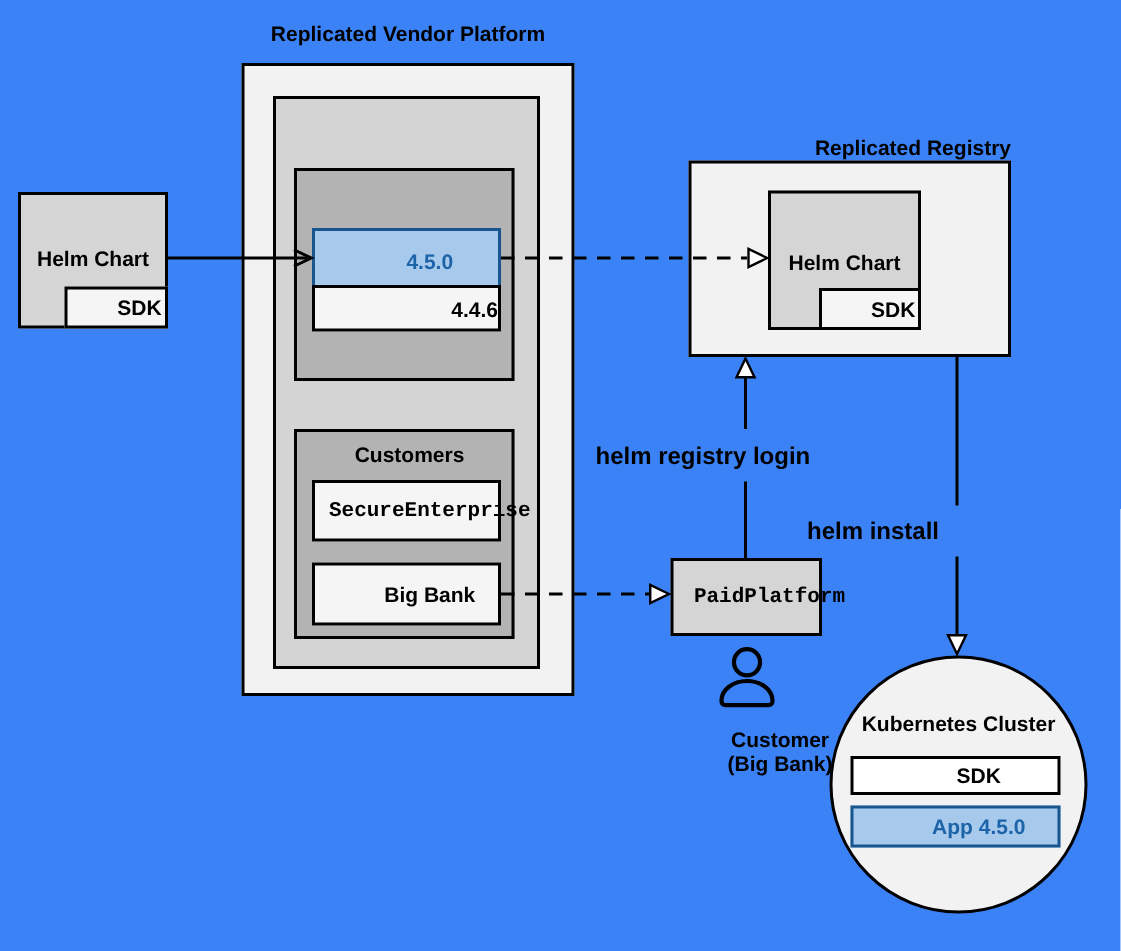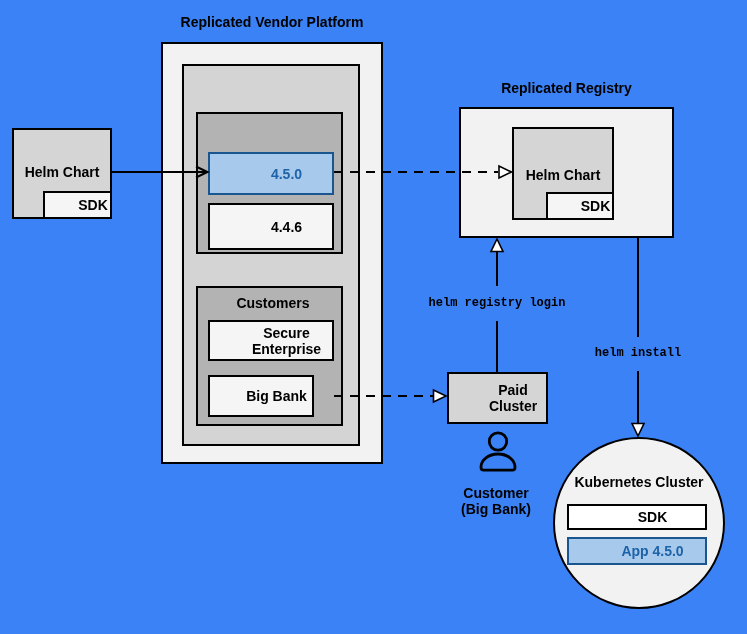--- a/index.html
+++ b/index.html
@@ -11,74 +11,74 @@
   .fill-outer{background:#f2f2f2;}
   .fill-mid{background:#d4d4d4;}
   .fill-dark{background:#b3b3b3;}
   .fill-chart{background:#d5d5d5;}
   .fill-item{background:#f5f5f5;}
   .fill-white{background:#ffffff;}
   .fill-blue{background:#a7c9ec;border-color:#19568f;}
   .blue-text{color:#1d63a8;}
   .lbl{position:absolute;text-align:center;font-size:14px;line-height:16px;white-space:nowrap;}
   .center{display:flex;align-items:center;justify-content:center;font-size:14px;line-height:16px;}
-  .col{flex-direction:column;}
+  .col{flex-direction:row;font-family:Liberation Mono, monospace;}
   .circle{border-radius:50%;}
-  .mono{position:absolute;text-align:center;font-family:Liberation Mono, monospace;
-        font-weight:bold;font-size:12px;white-space:nowrap;}
+  .mono{position:absolute;text-align:left;font-family:Liberation Sans, sans-serif;
+        font-weight:bold;font-size:16px;white-space:nowrap;}
   svg.overlay{position:absolute;left:0;top:0;pointer-events:none;}
 </style>
 </head>
 <body>
 
 <div id="stage">
 
   <div class="lbl" style="left:161px;top:14px;width:222px;">Replicated Vendor Platform</div>
   <div class="box fill-outer" style="left:161px;top:42px;width:222px;height:422px;"></div>
 
   <div class="box fill-mid" style="left:182px;top:64px;width:178px;height:382px;"></div>
 
   <div class="box fill-dark" style="left:196px;top:112px;width:147px;height:142px;"></div>
   <div class="box fill-blue center blue-text" style="left:208px;top:152px;width:126px;height:43px;">
     <span>4.5.0</span>
   </div>
-  <div class="box fill-item center" style="left:208px;top:203px;width:126px;height:47px;">
+  <div class="box fill-item center" style="left:208px;top:190px;width:126px;height:31px;justify-content:flex-end;">
     <span>4.4.6</span>
   </div>
 
   <div class="box fill-dark" style="left:196px;top:286px;width:147px;height:140px;"></div>
   <div class="lbl" style="left:196px;top:295px;width:154px;">Customers</div>
   <div class="box fill-item center col" style="left:208px;top:320px;width:126px;height:41px;">
     <span>Secure</span>
     <span>Enterprise</span>
   </div>
-  <div class="box fill-item center" style="left:208px;top:375px;width:106px;height:42px;">
+  <div class="box fill-item center" style="left:208px;top:375px;width:126px;height:42px;">
     <span>Big Bank</span>
   </div>
 
   <div class="box fill-chart" style="left:12px;top:128px;width:100px;height:91px;"></div>
   <div class="lbl" style="left:12px;top:164px;width:100px;">Helm Chart</div>
   <div class="box fill-item center" style="left:43px;top:191px;width:69px;height:28px;">
     <span>SDK</span>
   </div>
 
-  <div class="lbl" style="left:459px;top:80px;width:215px;">Replicated Registry</div>
+  <div class="lbl" style="left:459px;top:90px;width:215px;text-align:right;">Replicated Registry</div>
   <div class="box fill-outer" style="left:459px;top:107px;width:215px;height:131px;"></div>
   <div class="box fill-chart" style="left:512px;top:127px;width:102px;height:93px;"></div>
   <div class="lbl" style="left:512px;top:167px;width:102px;">Helm Chart</div>
   <div class="box fill-item center" style="left:546px;top:192px;width:68px;height:28px;">
     <span>SDK</span>
   </div>
 
   <div class="box fill-chart center col" style="left:447px;top:372px;width:101px;height:52px;">
     <span>Paid</span>
-    <span>Cluster</span>
+    <span>Platform</span>
   </div>
 
-  <div class="lbl" style="left:435px;top:485px;width:122px;">
+  <div class="lbl" style="left:459px;top:485px;width:122px;">
     <div>Customer</div>
     <div>(Big Bank)</div>
   </div>
 
   <div class="mono" style="left:397px;top:296px;width:200px;">helm registry login</div>
   <div class="mono" style="left:538px;top:346px;width:200px;">helm install</div>
 
   <div class="box fill-outer circle" style="left:553px;top:437px;width:172px;height:172px;"></div>
   <div class="lbl" style="left:553px;top:474px;width:172px;">Kubernetes Cluster</div>
   <div class="box fill-white center" style="left:567px;top:504px;width:140px;height:26px;">

